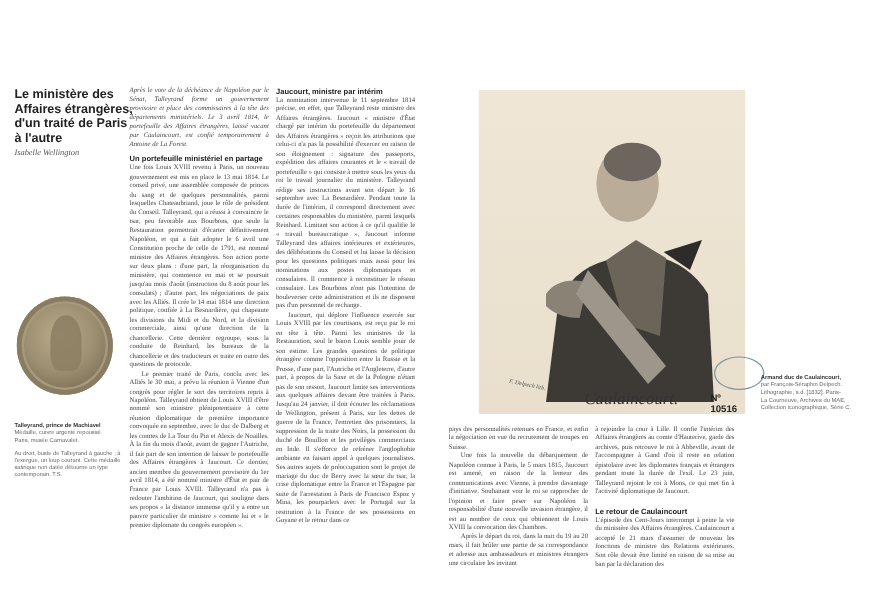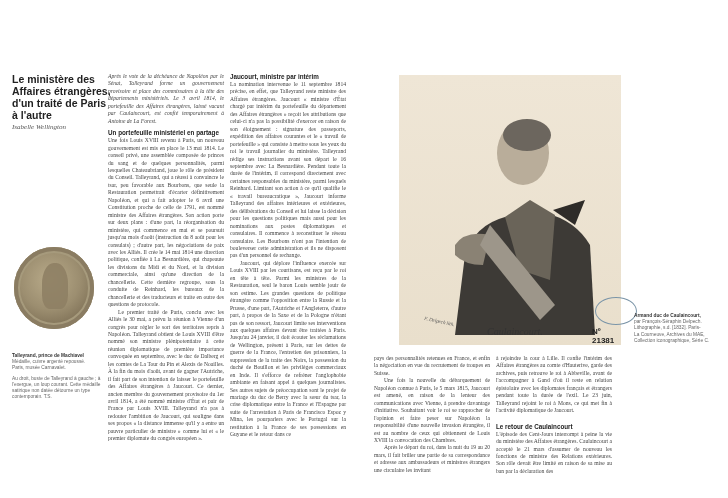--- a/index.html
+++ b/index.html
@@ -14,21 +14,21 @@
     box-shadow:inset 0 0 0 4px #8a7c62, inset 0 0 0 6px #a69a7c;}
   .medal .bust{position:absolute;left:28px;top:16px;width:26px;height:46px;border-radius:45% 45% 30% 30%;background:#8e8064;opacity:.9;}
   .cap{position:absolute;font-family:"Liberation Sans",sans-serif;font-size:4.8px;line-height:6.2px;color:#666;}
   .cap b{color:#333;}
   .col{position:absolute;font-size:5.6px;line-height:7.45px;text-align:justify;color:#444;}
   .col h3{margin:4px 0 0 0;font-family:"Liberation Sans",sans-serif;font-size:6.3px;font-weight:bold;color:#222;line-height:8px;}
   .col p{margin:0;text-indent:0;}
   .col p.ind{text-indent:10px;}
   .portrait{position:absolute;left:35px;top:40px;width:222px;height:270px;background:linear-gradient(180deg,#efe6d6,#e9dfcc);}
   .portrait .figure{position:absolute;left:36px;top:30px;width:160px;height:230px;}
-  .sig{position:absolute;left:88px;top:251px;font-style:italic;font-size:10px;color:#333;font-family:"Liberation Serif",serif;}
+  .sig{position:absolute;left:88px;top:251px;font-style:italic;font-size:14px;color:#333;font-family:"Liberation Serif",serif;}
   .stamp{position:absolute;left:196px;top:222px;width:40px;height:26px;border:1px solid #7b95a8;border-radius:50%;}
   .stampnum{position:absolute;left:193px;top:252px;font-size:8px;font-weight:bold;color:#222;font-family:"Liberation Sans",sans-serif;}
   .artist{position:absolute;left:25px;top:244px;font-style:italic;font-size:5px;color:#555;transform:rotate(12deg);}
   .footer{position:absolute;top:471px;font-family:"Liberation Sans",sans-serif;font-size:4.6px;color:#555;letter-spacing:.2px;}
   .footer .pn{margin:0 6px;color:#333;}
   .footer .sub{color:#999;}
 </style>
 </head>
 <body>
 
@@ -75,21 +75,21 @@
       <ellipse cx="92" cy="30" rx="24" ry="16" fill="#6c665e"></ellipse>
       <path d="M20 230 L30 150 Q40 120 70 112 L110 108 Q140 115 155 140 L160 230 Z" fill="#3d3a36"></path>
       <path d="M20 140 Q30 125 55 130 L48 160 Q30 160 20 150 Z" fill="#8a8274"></path>
       <path d="M70 112 L95 95 L120 110 L115 175 L85 165 Z" fill="#6a6459"></path>
       <path d="M55 120 L120 200 L105 215 L45 140 Z" fill="#9d968a"></path>
       <path d="M118 105 L150 95 L140 120 Z" fill="#2e2b28"></path>
     </svg>
     <div class="artist">F. Delpech lith.</div>
     <div class="sig">Caulaincourt.</div>
     <div class="stamp"></div>
-    <div class="stampnum">Nº 21381</div>
+    <div class="stampnum">Nº 10516</div>
   </div>
 
   <div class="cap" style="left:270px;top:278px;width:92px;">
     <div><b>Armand duc de Caulaincourt,</b></div>
     <div>par François-Séraphin Delpech.</div>
     <div>Lithographie, s.d. [1832]. Paris-</div>
     <div>La Courneuve, Archives du MAE,</div>
     <div>Collection iconographique, Série C.</div>
   </div>
 

